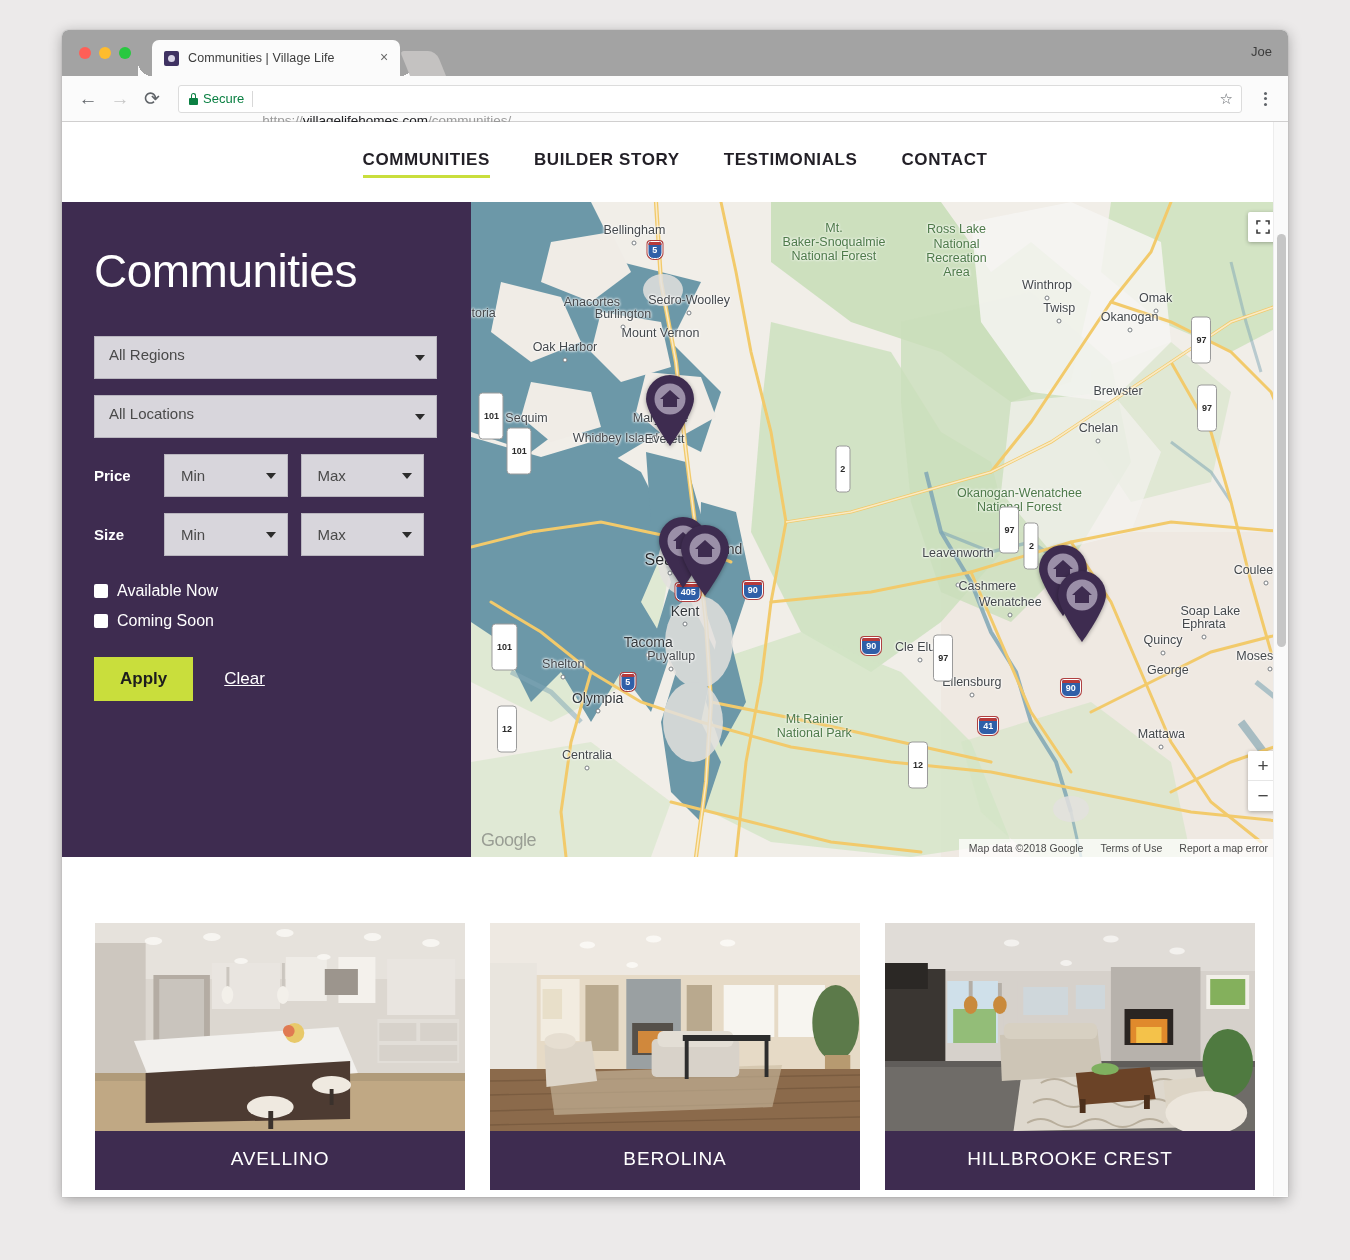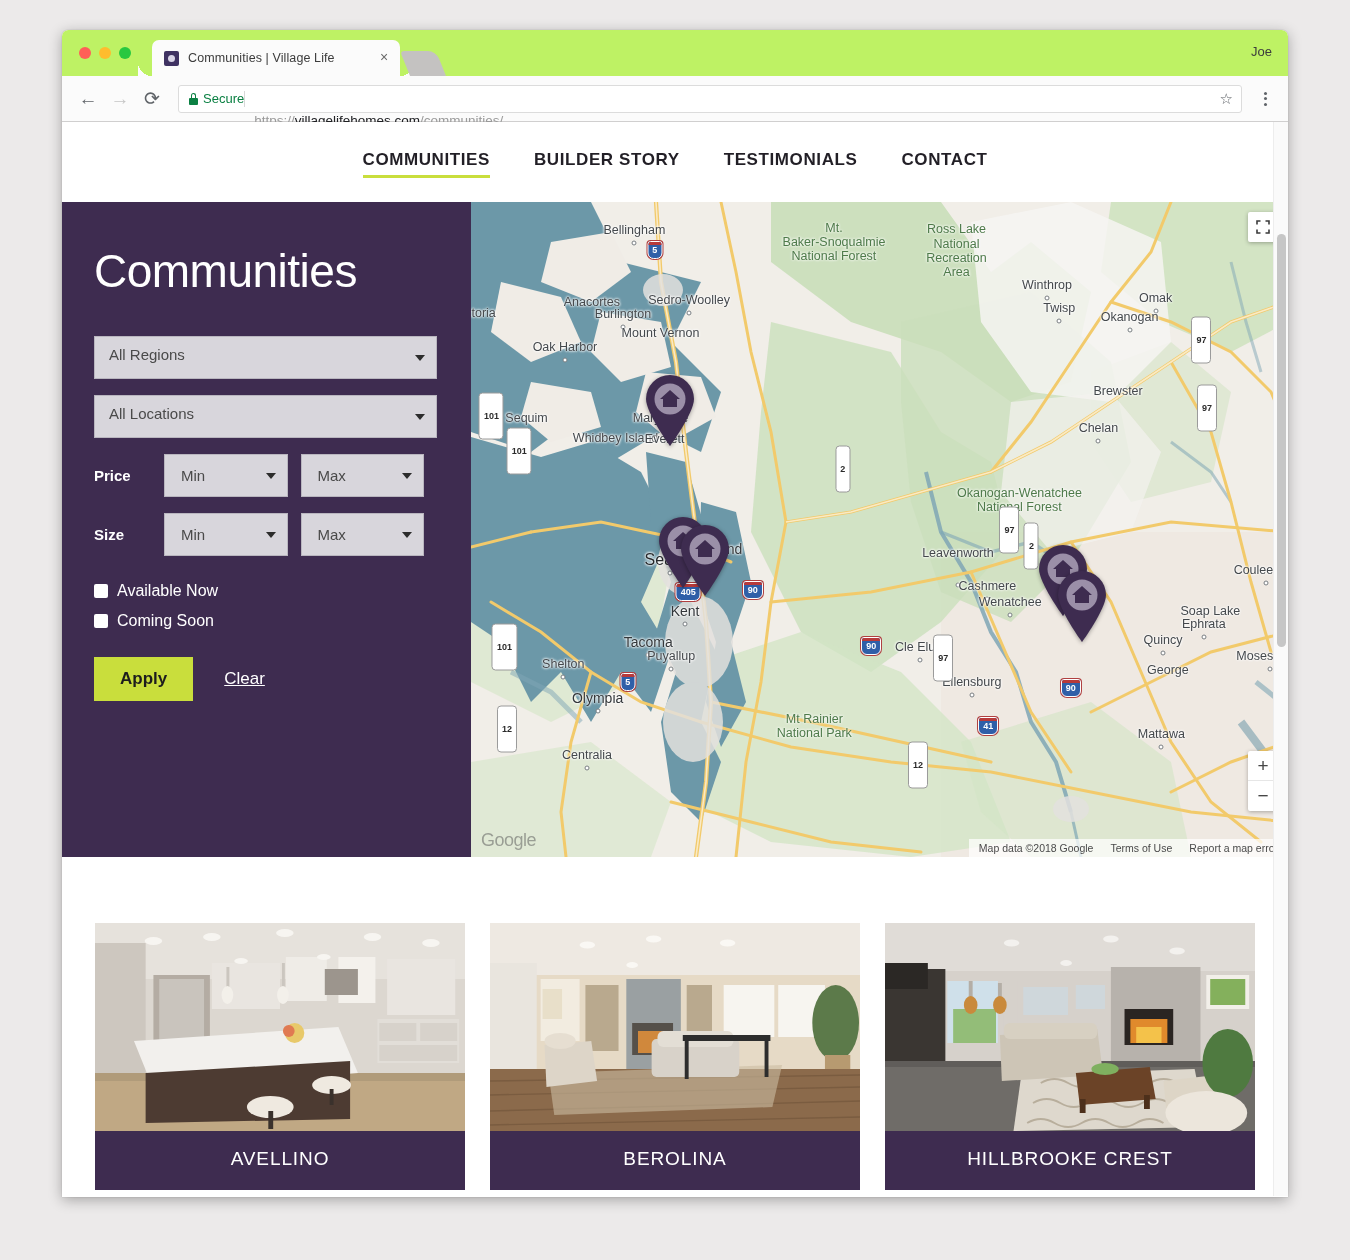--- a/index.html
+++ b/index.html
@@ -18,21 +18,21 @@
     background: #fff;
     border-radius: 6px 6px 0 0;
     box-shadow: 0 3px 14px rgba(0,0,0,0.30), 0 0 1px rgba(0,0,0,0.35);
     overflow: hidden;
   }
 
   
   #tabstrip {
     position: relative;
     height: 46px;
-    background: #bef264;
+    background: #a3a3a3;
     border-radius: 6px 6px 0 0;
   }
   .traffic-lights {
     position: absolute; left: 17px; top: 17px;
     display: flex; gap: 8px;
   }
   .tl { width: 12px; height: 12px; border-radius: 50%; }
   .tl.red { background: #ff5f57; }
   .tl.yellow { background: #febc2e; }
   .tl.green { background: #28c840; }
@@ -121,21 +121,21 @@
     position: absolute; bottom: 0; left: 0;
     width: 9px; height: 7px; background: #0b8043; border-radius: 1px;
   }
   .lock-icon .shackle {
     position: absolute; top: 0; left: 2px;
     width: 5px; height: 6px;
     border: 1.5px solid #0b8043;
     border-bottom: none;
     border-radius: 3px 3px 0 0;
   }
-  .secure-text { color: #0b8043; font-size: 13px; }
+  .secure-text { color: #0b8043; font-size: 13px; margin-right: 8px; }
   .url-divider {
     width: 1px; height: 16px; background: #d8d8d8; margin-right: 9px;
   }
   .url { font-size: 13.5px; color: #9a9a9a; white-space: nowrap; margin-top: 44px; }
   .url .host { color: #202124; }
   .star-icon { font-size: 15px; color: #5f6368; margin-left: auto; padding-left: 8px; }
   .menu-dots {
     width: 26px; flex: 0 0 26px;
     display: flex; flex-direction: column; align-items: center; gap: 2.5px;
     cursor: pointer;
@@ -304,21 +304,21 @@
   #google-logo {
     position: absolute; left: 10px; bottom: 6px;
     font-size: 18px; font-weight: 500; letter-spacing: -0.5px;
     opacity: 0.52; color: #5a5a5a;
     font-family: "Liberation Sans", sans-serif;
   }
   #map-attrib {
     position: absolute; right: 0; bottom: 0;
     background: rgba(255,255,255,0.72);
     display: flex; gap: 17px; align-items: center;
-    padding: 3px 10px 3px 10px;
+    padding: 3px 20px 3px 10px;
     font-size: 10.5px; color: #4a4a4a;
   }
   #map-attrib span { cursor: pointer; white-space: nowrap; }
   #map-attrib span:first-child { cursor: default; }
 
   
   #cards-section {
     padding: 66px 0 0;
     background: #fff;
   }

